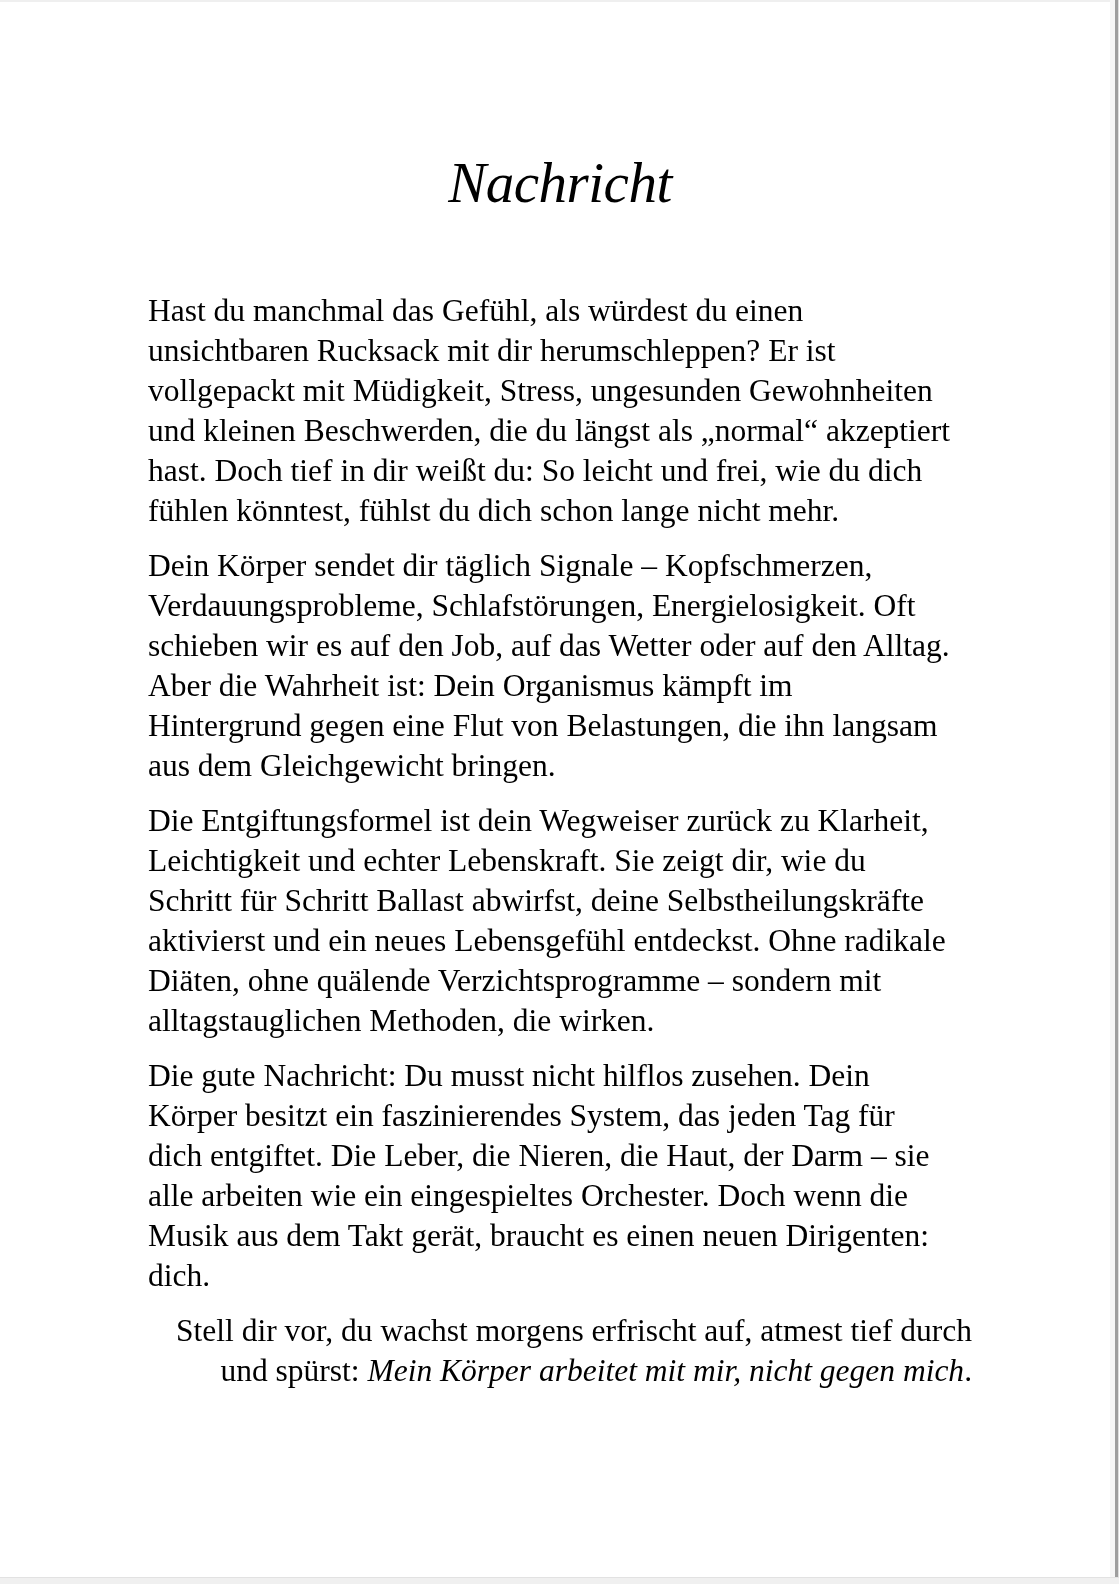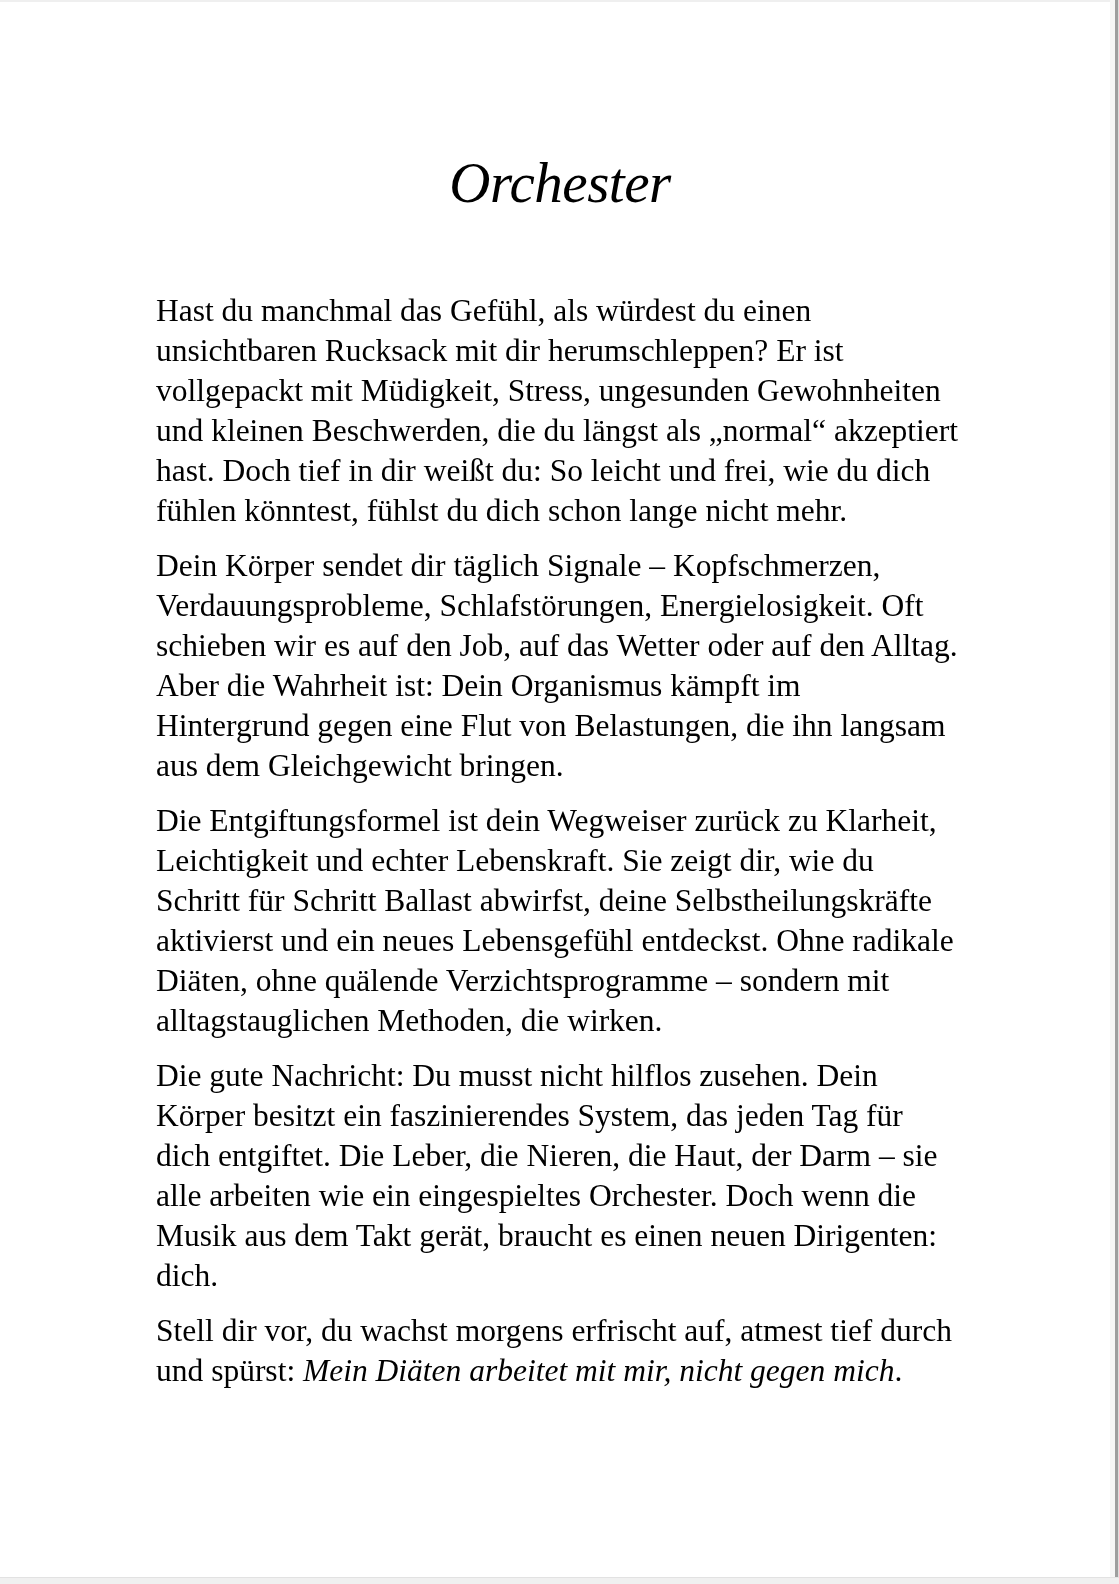--- a/index.html
+++ b/index.html
@@ -50,39 +50,40 @@
     font-weight: normal;
     font-size: 57px;
     line-height: 66px;
     text-align: center;
     margin: 0 0 75px 0;
     letter-spacing: -0.5px;
   }
   .para {
     font-size: 31.5px;
     line-height: 40px;
-    margin: 0 0 15px 8px;
+    margin: 0 0 15px 0;
     white-space: pre-line;
   }
   .closing {
     margin-bottom: 0;
+    text-align: right;
   }
   .emph {
     font-style: italic;
     font-weight: normal;
   }
 </style>
 </head>
 <body>
 
 <div class="page">
   <div class="top-edge"></div>
 
   <div class="content">
-    <h1 class="title">Orchester</h1>
+    <h1 class="title">Nachricht</h1>
 
     <div>
         <p class="para">Hast du manchmal das Gefühl, als würdest du einen
 unsichtbaren Rucksack mit dir herumschleppen? Er ist
 vollgepackt mit Müdigkeit, Stress, ungesunden Gewohnheiten
 und kleinen Beschwerden, die du längst als „normal“ akzeptiert
 hast. Doch tief in dir weißt du: So leicht und frei, wie du dich
 fühlen könntest, fühlst du dich schon lange nicht mehr.</p>
         <p class="para">Dein Körper sendet dir täglich Signale – Kopfschmerzen,
 Verdauungsprobleme, Schlafstörungen, Energielosigkeit. Oft
@@ -98,18 +99,18 @@
 alltagstauglichen Methoden, die wirken.</p>
         <p class="para">Die gute Nachricht: Du musst nicht hilflos zusehen. Dein
 Körper besitzt ein faszinierendes System, das jeden Tag für
 dich entgiftet. Die Leber, die Nieren, die Haut, der Darm – sie
 alle arbeiten wie ein eingespieltes Orchester. Doch wenn die
 Musik aus dem Takt gerät, braucht es einen neuen Dirigenten:
 dich.</p>
       </div>
 
     <p class="para closing"><span>Stell dir vor, du wachst morgens erfrischt auf, atmest tief durch
-und spürst: </span><em class="emph">Mein Diäten arbeitet mit mir, nicht gegen mich</em><span>.</span></p>
+und spürst: </span><em class="emph">Mein Körper arbeitet mit mir, nicht gegen mich</em><span>.</span></p>
   </div>
 
   <div class="right-edge"></div>
   <div class="bottom-strip"></div>
 </div>
 
 </body></html>

